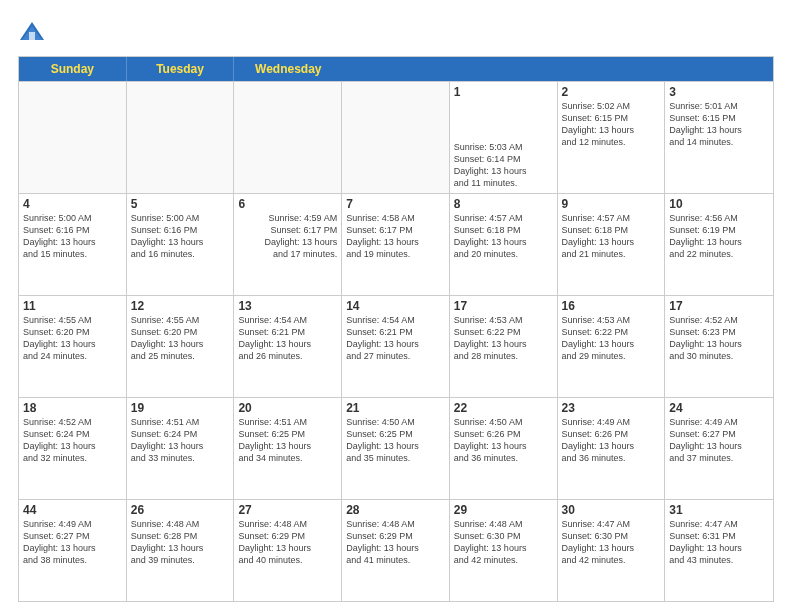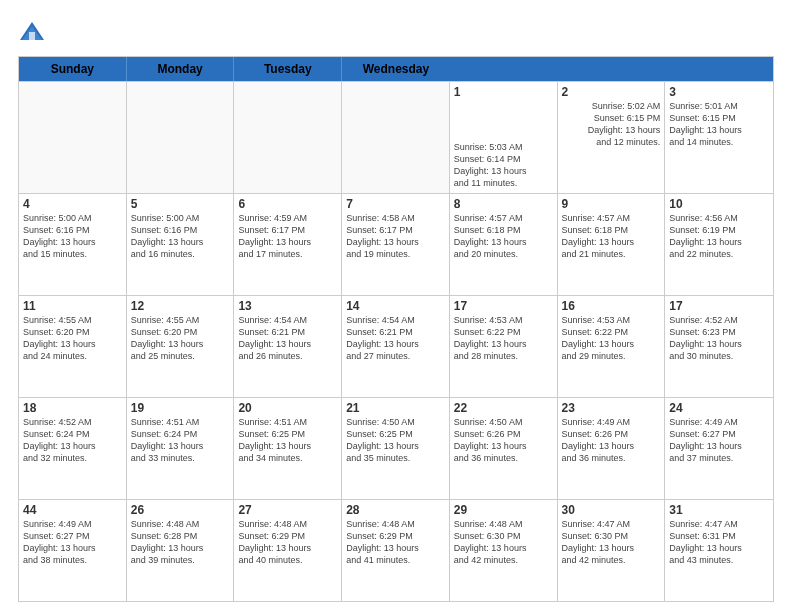--- a/index.html
+++ b/index.html
@@ -65,21 +65,21 @@
       display: flex;
       flex-direction: column;
       border: 1px solid #ccc;
     }
     .cal-header-row {
       display: grid;
       grid-template-columns: repeat(7, 1fr);
       background: #2a6fbe;
     }
     .cal-header-cell {
-      color: #000000;
+      color: #fde047;
       font-size: 12px;
       font-weight: bold;
       text-align: center;
       padding: 5px 2px;
       border-right: 1px solid #5590d0;
     }
     .cal-header-cell:last-child { border-right: none; }
     .cal-body {
       display: flex;
       flex-direction: column;
@@ -131,40 +131,39 @@
     </div>
     <div class="title-block">
       <div class="main-title"></div>
       <div class="subtitle"></div>
     </div>
   </div>
 
   <div class="calendar">
     <div class="cal-header-row">
     <div class="cal-header-cell">Sunday</div>
-        <div class="cal-header-cell">Monday</div>
         <div class="cal-header-cell">Tuesday</div>
         <div class="cal-header-cell">Wednesday</div>
       </div>
     <div class="cal-body">
     <div class="cal-row">
           <div class="cal-cell empty"></div>
           <div class="cal-cell empty"></div>
           <div class="cal-cell empty"></div>
           <div class="cal-cell empty"></div>
           <div class="cal-cell">
             <div class="day-num">1</div>
             <div class="day-info" style="white-space: pre-line; margin-top: 42px;">Sunrise: 5:03 AM
 Sunset: 6:14 PM
 Daylight: 13 hours
 and 11 minutes.</div>
           </div>
           <div class="cal-cell">
             <div class="day-num">2</div>
-            <div class="day-info" style="white-space: pre-line; text-align: right;">Sunrise: 5:02 AM
+            <div class="day-info" style="white-space: pre-line;">Sunrise: 5:02 AM
 Sunset: 6:15 PM
 Daylight: 13 hours
 and 12 minutes.</div>
           </div>
           <div class="cal-cell">
             <div class="day-num">3</div>
             <div class="day-info" style="white-space: pre-line;">Sunrise: 5:01 AM
 Sunset: 6:15 PM
 Daylight: 13 hours
 and 14 minutes.</div>
@@ -180,21 +179,21 @@
           </div>
           <div class="cal-cell">
             <div class="day-num">5</div>
             <div class="day-info" style="white-space: pre-line;">Sunrise: 5:00 AM
 Sunset: 6:16 PM
 Daylight: 13 hours
 and 16 minutes.</div>
           </div>
           <div class="cal-cell">
             <div class="day-num">6</div>
-            <div class="day-info" style="white-space: pre-line;">Sunrise: 4:59 AM
+            <div class="day-info" style="white-space: pre-line; text-align: right;">Sunrise: 4:59 AM
 Sunset: 6:17 PM
 Daylight: 13 hours
 and 17 minutes.</div>
           </div>
           <div class="cal-cell">
             <div class="day-num">7</div>
             <div class="day-info" style="white-space: pre-line;">Sunrise: 4:58 AM
 Sunset: 6:17 PM
 Daylight: 13 hours
 and 19 minutes.</div>

